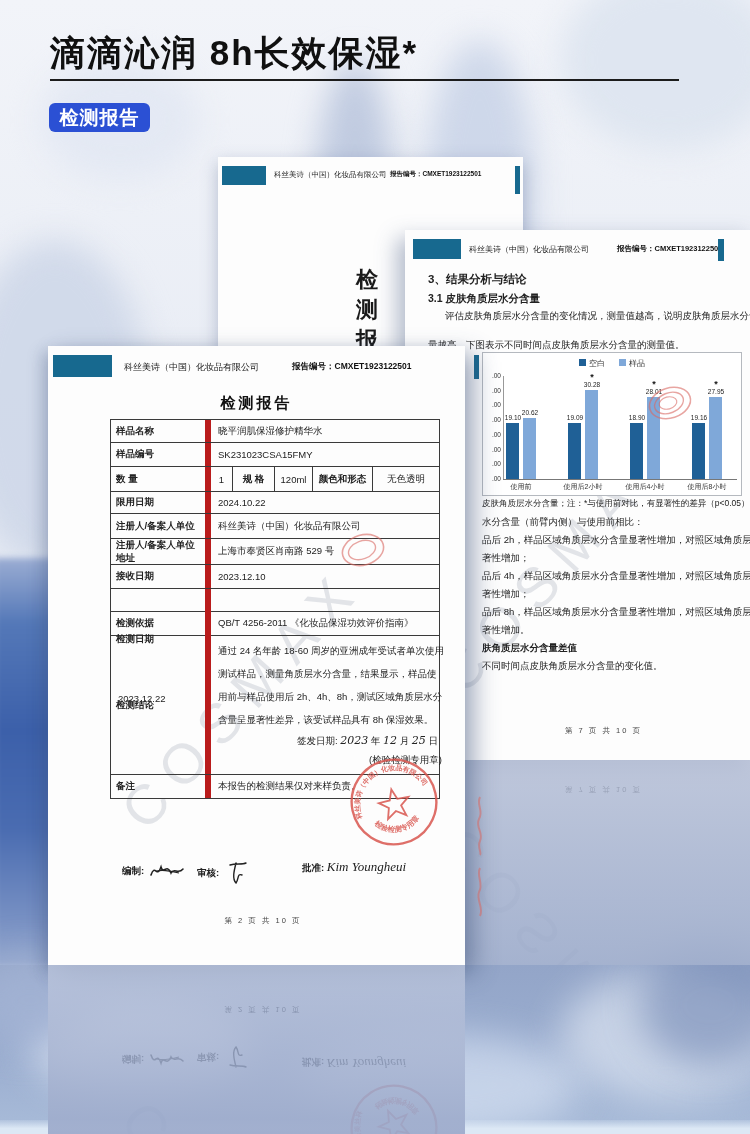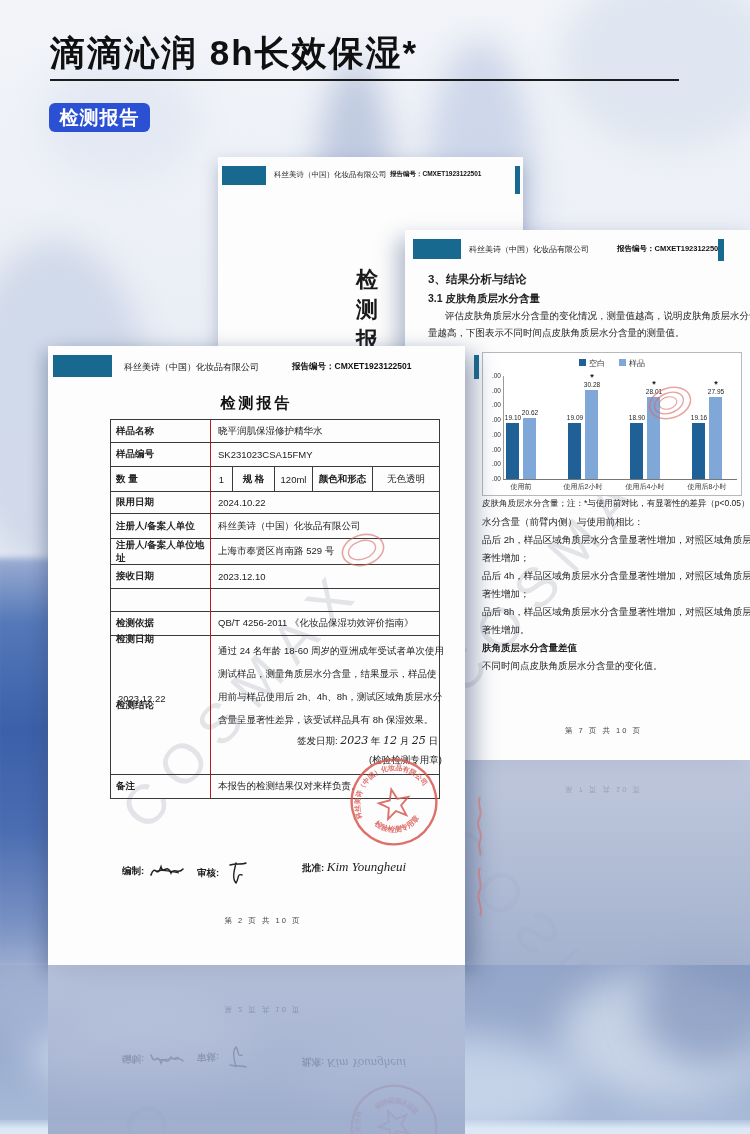--- a/index.html
+++ b/index.html
@@ -69,21 +69,21 @@
   .ytick{position:absolute;font-size:6.5px;color:#333;text-align:right;width:18px;}
   .cap{position:absolute;font-size:8.5px;color:#222;white-space:nowrap;}
   .pgfoot{position:absolute;font-size:7.5px;color:#444;letter-spacing:2px;}
   
   #docC .title{position:absolute;left:0;top:48px;width:100%;text-align:center;
      font-size:15px;font-weight:700;letter-spacing:3px;color:#111;}
   #rpt-table{position:absolute;left:62px;top:73px;width:330px;border:1px solid #3a3a3a;
      box-sizing:border-box;background:transparent;}
   .trow{display:flex;border-bottom:1px solid #3a3a3a;box-sizing:border-box;}
   .trow:last-child{border-bottom:none;}
-  .tlab{width:100px;flex:0 0 100px;border-right:1px solid #b91c1c;font-weight:700;
+  .tlab{width:100px;flex:0 0 100px;border-right:6px solid #b91c1c;font-weight:700;
      font-size:9.5px;padding:4px 5px;box-sizing:border-box;display:flex;align-items:center;}
   .tval{flex:1;font-size:9.5px;padding:4px 7px;box-sizing:border-box;display:flex;align-items:center;}
   .tcell{font-size:9.5px;padding:4px 4px;box-sizing:border-box;border-right:1px solid #3a3a3a;
      display:flex;align-items:center;justify-content:center;}
   .tcell.hd{font-weight:700;}
   .tcell:last-child{border-right:none;}
   .concl{display:block !important;padding-top:3px;}
   .c-line{font-size:9.5px;line-height:23px;white-space:nowrap;}
   .sign-line{font-size:9.5px;line-height:20px;text-align:right;padding-right:6px;}
   .stamp-note{font-size:9.5px;line-height:18px;text-align:right;padding-right:2px;}
@@ -145,21 +145,21 @@
 
   <section class="doc" id="docB">
     <div class="wm" style="left:-10px;top:300px;">COSMAX</div>
     <div class="logo" style="left:8px;top:9px;width:48px;height:20px;"></div>
     <div class="hdr-co" style="left:64px;top:14px;font-size:8px;">科丝美诗（中国）化妆品有限公司</div>
     <div class="hdr-no" style="left:212px;top:14px;font-size:7.5px;">报告编号：CMXET1923122501</div>
     <div class="vbar" style="left:313px;top:9px;width:6px;height:22px;"></div>
     <div class="h3b" style="left:23px;top:42px;">3、结果分析与结论</div>
     <div class="h31" style="left:23px;top:62px;">3.1 皮肤角质层水分含量</div>
     <div class="bpara" style="left:40px;top:80px;">评估皮肤角质层水分含量的变化情况，测量值越高，说明皮肤角质层水分含</div>
-    <div class="bpara" style="left:23px;top:97px;">量越高，下图表示不同时间点皮肤角质层水分含量的测量值。</div>
+    <div class="bpara" style="left:23px;top:109px;">量越高，下图表示不同时间点皮肤角质层水分含量的测量值。</div>
     <div class="vbar" style="left:69px;top:125px;width:5px;height:24px;"></div>
     <div class="chart-box" id="chart-box">
       <div class="legend" id="chart-legend">
           <div><span class="sq" style="background: rgb(31, 96, 150);"></span>空白</div>
           <div><span class="sq" style="background: rgb(127, 168, 217);"></span>样品</div>
         </div>
       <div class="axis-y"></div>
       <div class="axis-x"></div>
       <div id="chart-plot">
           <div class="ytick" style="left: 0px; top: 122px;">.00</div>

